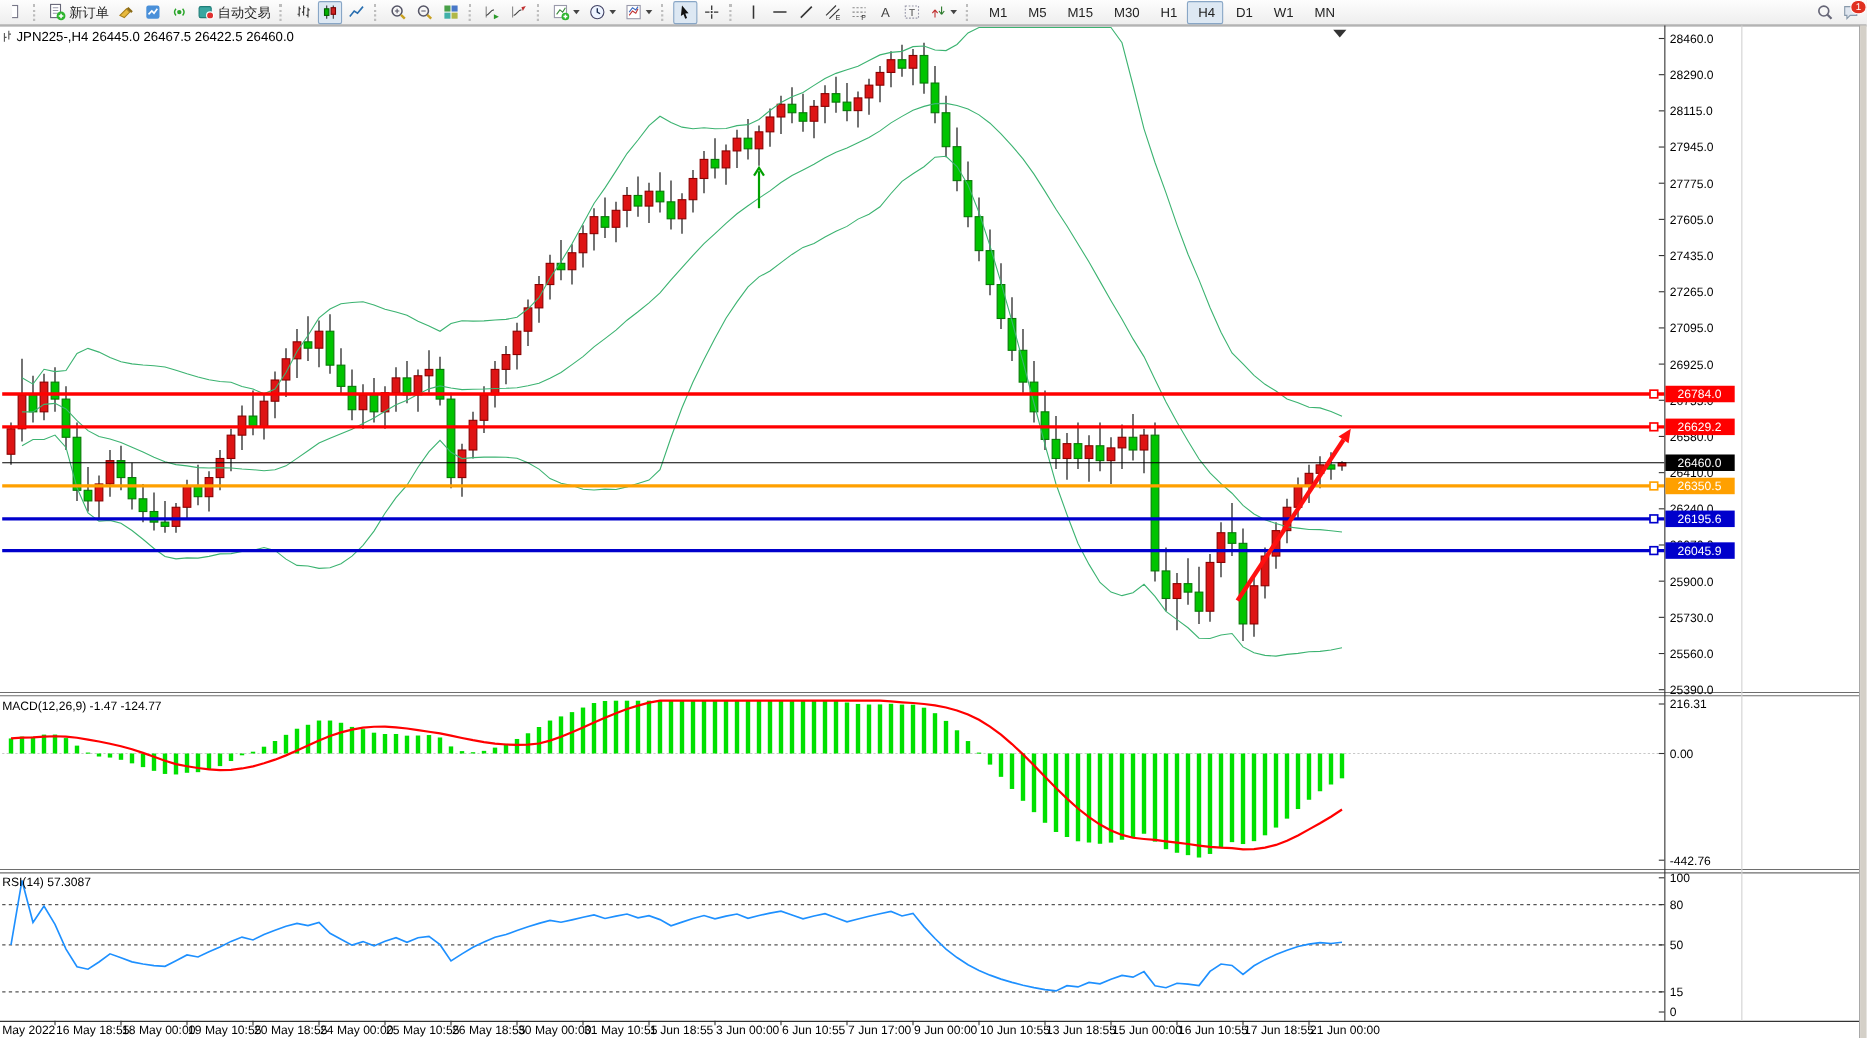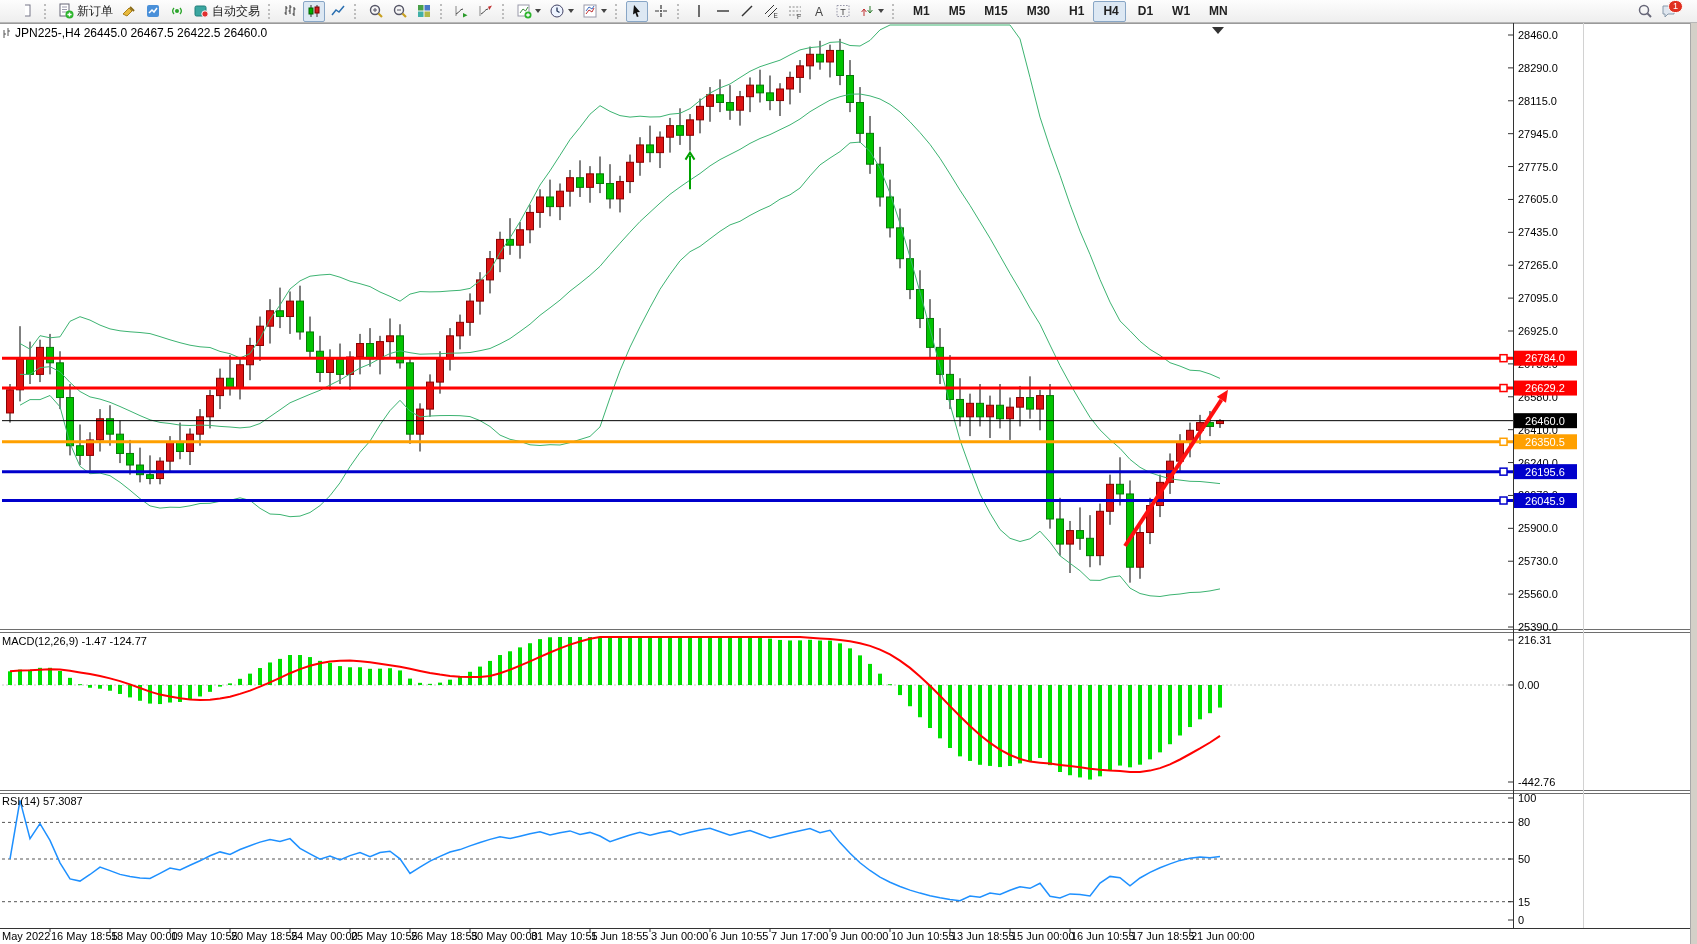--- a/index.html
+++ b/index.html
@@ -1,30 +1,30 @@
 <!DOCTYPE html>
 <html><head>
 <meta charset="utf-8">
 <style>
   html,body{margin:0;padding:0;width:1697px;height:944px;overflow:hidden;
     background:#f0f0f0;font-family:"Liberation Sans",sans-serif;}
   .app{position:relative;width:1697px;height:944px;}
   .toolbar{position:relative;z-index:5;height:22px;display:flex;align-items:center;
-    background:linear-gradient(#fdfdfd,#eeeeee);border-bottom:1px solid #b7b7b7;padding:0 16px;}
+    background:linear-gradient(#fdfdfd,#eeeeee);border-bottom:1px solid #b7b7b7;padding:0 2px;}
   .tb-btn{display:flex;align-items:center;height:19px;padding:0 2px;margin:0 1px;
     border:1px solid transparent;border-radius:2px;cursor:default;}
   .tb-btn.active{background:#dde8f3;border-color:#88a6c6;}
   .tb-ic{display:inline-flex;width:16px;height:16px;align-items:center;justify-content:center;}
   .tb-ic svg{display:block;}
   .tb-lb{font-size:12px;color:#222;margin-left:3px;white-space:nowrap;}
   .tb-caret{width:0;height:0;margin-left:3px;border-left:3.5px solid transparent;
     border-right:3.5px solid transparent;border-top:4px solid #444;}
   .tb-sep{width:4px;height:15px;border-left:2px dotted #bdbdbd;margin:0 4px;}
   .tb-spacer{flex:1;}
-  .tb-btn.tf{font-size:11px;font-weight:bold;color:#333;padding:0 6px;}
+  .tb-btn.tf{font-size:11px;font-weight:normal;color:#333;padding:0 6px;}
   .tb-badge{position:absolute;top:-2px;right:-4px;background:#e03020;color:#fff;
     font-size:9px;line-height:11px;min-width:7px;text-align:center;border-radius:7px;
     padding:0 3px;border:1px solid #fff;}
   svg.chart{position:absolute;top:0;left:0;z-index:1;}
   text{font-family:"Liberation Sans",sans-serif;}
 </style>
 </head>
 <body>
 
 <div class="app">

